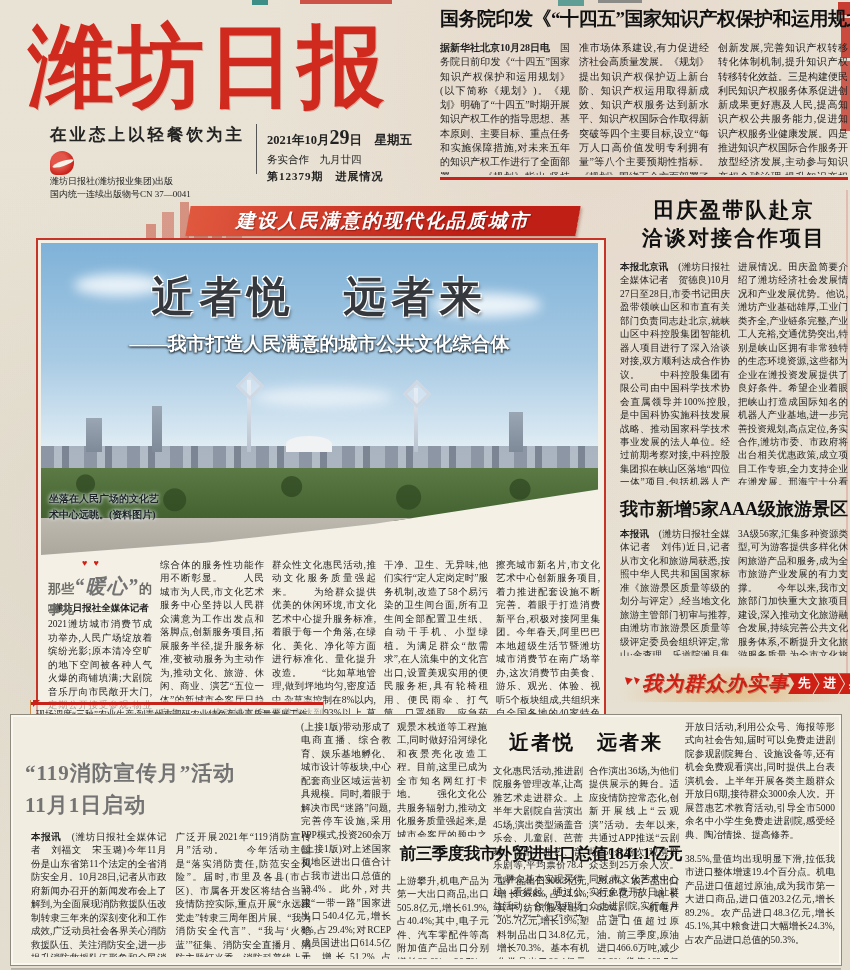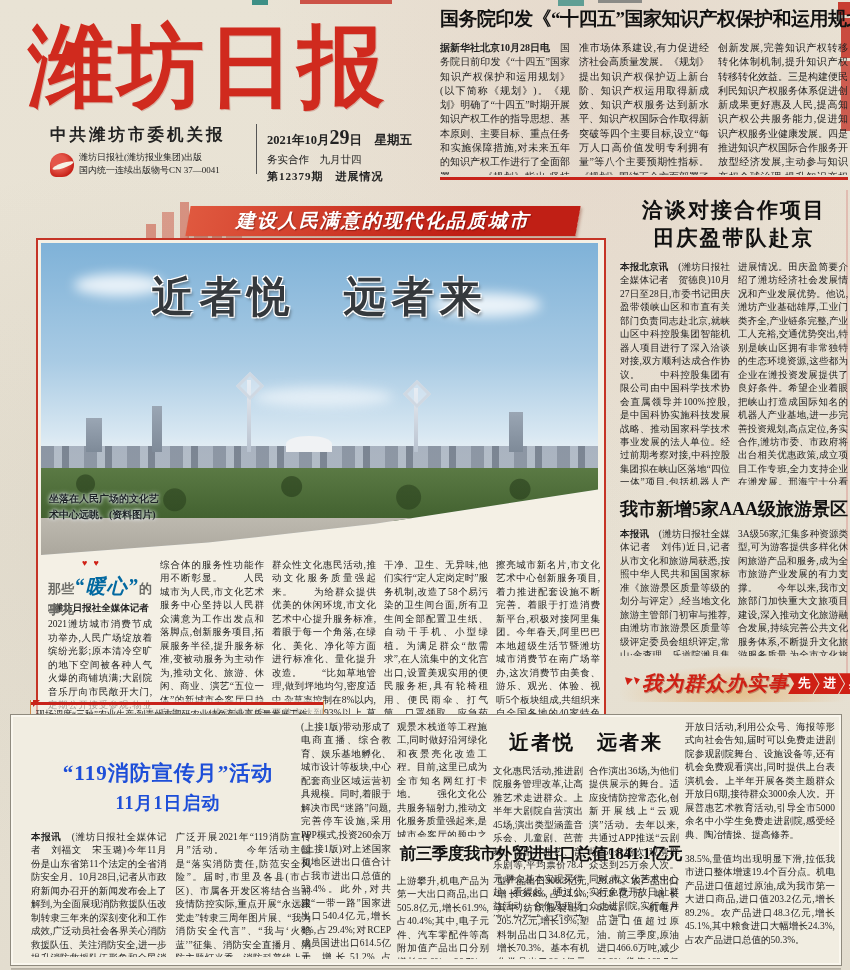--- a/index.html
+++ b/index.html
@@ -16,21 +16,21 @@
   p{margin:0;}
   
   .bleed{background:#c43024;opacity:.92;}
   
   #masthead{left:28px;top:22px;width:410px;height:152px;}
   .mh-title{font-size:86px;font-weight:bold;color:#d02a1e;line-height:1.05;letter-spacing:4px;
     transform:scaleY(1.04);white-space:nowrap;text-shadow:1px 1px 0 rgba(160,30,20,.25);}
   .mh-row{position:absolute;left:22px;top:102px;width:388px;display:flex;align-items:flex-start;}
   .mh-left{width:196px;}
   .mh-organ{font-size:16.5px;font-weight:bold;letter-spacing:3px;white-space:nowrap;}
-  .mh-pub{display:flex;margin-top:5px;align-items:flex-end;}
+  .mh-pub{display:flex;margin-top:5px;align-items:flex-start;flex-direction:column;}
   .mh-logo{width:24px;height:24px;border-radius:50% 50% 50% 6px;margin-right:5px;flex:0 0 auto;
     background:radial-gradient(circle at 38% 40%, #e4564a 0 35%, #c8231a 70%);position:relative;overflow:hidden;}
   .mh-logo::after{content:"";position:absolute;left:2px;top:10px;width:22px;height:5px;background:#f6f2e7;border-radius:50%;transform:rotate(-18deg);}
   .mh-publines{font-size:9px;line-height:1.45;white-space:nowrap;}
   .mh-div{border-left:1px solid #555;height:50px;margin:0 10px;}
   .mh-right{font-size:12.5px;line-height:1.35;white-space:nowrap;}
   .mh-date{font-weight:bold;}
   .mh-day{font-size:20px;}
   .mh-lunar{font-size:10.5px;margin-top:2px;}
   .mh-issue{font-size:11px;font-weight:bold;margin-top:2px;letter-spacing:1px;}
@@ -78,21 +78,21 @@
     letter-spacing:6px;word-spacing:18px;white-space:nowrap;
     text-shadow:-1px -1px 0 #fff,1px -1px 0 #fff,-1px 1px 0 #fff,1px 1px 0 #fff,2px 3px 3px rgba(40,40,40,.4);}
   .ph-sub{position:absolute;left:0;right:0;top:88px;text-align:center;font-size:19px;font-weight:bold;color:#fff;
     white-space:nowrap;text-shadow:1px 1px 2px #2b3a44,-1px 1px 2px #2b3a44;}
   .ph-caption{position:absolute;left:8px;top:248px;width:118px;font-size:10px;line-height:1.55;color:#1d2326;
     text-shadow:0 0 3px #e8eef2,0 0 5px #e8eef2;font-weight:bold;}
   .f-cols{position:absolute;left:10px;top:319px;width:552px;height:176px;display:flex;gap:8px;overflow:hidden;}
   .f-col{flex:1;font-size:9.5px;line-height:1.42;overflow:hidden;}
   .badge-box{position:relative;height:40px;margin-bottom:3px;}
   .badge-pre,.badge-post{font-family:"Liberation Sans",sans-serif;font-weight:bold;color:#6b6b66;font-size:13px;}
-  .badge-hl{color:#0369a1;font-size:20px;font-weight:bold;font-style:italic;letter-spacing:1px;}
+  .badge-hl{color:#737373;font-size:20px;font-weight:bold;font-style:italic;letter-spacing:1px;}
   .badge-hearts{color:#cf2015;font-size:9px;position:absolute;left:34px;top:-2px;letter-spacing:2px;}
   .f-byline{font-size:9.5px;font-weight:bold;margin-bottom:3px;white-space:nowrap;}
   
   #right-rail{left:620px;top:196px;width:228px;}
   .visit-h{ text-align:center;font-size:21px;font-weight:bold;line-height:1.35;letter-spacing:2px;white-space:nowrap;color:#111;}
   .visit-cols{margin-top:8px;display:flex;gap:8px;height:224px;overflow:hidden;}
   .visit-cols p,.tour-cols p{flex:1;font-size:9.5px;line-height:1.42;overflow:hidden;}
   .tour-h{margin-top:12px;text-align:center;font-size:18px;font-weight:bold;letter-spacing:0;white-space:nowrap;color:#111;}
   .tour-sub{margin-top:6px;background:#d8d2c2;text-align:center;font-size:14px;padding:3px 0;letter-spacing:1px;}
   .tour-cols{margin-top:7px;display:flex;gap:8px;height:128px;overflow:hidden;}
@@ -112,23 +112,23 @@
     padding:2px 5px 0 5px;font-size:9px;line-height:1.5;overflow:hidden;background:rgba(244,240,229,.6);}
   .brief-rule{height:2.5px;background:#c8231a;margin:0 -5px 3px -5px;position:relative;}
   .brief-rule::before{content:"";position:absolute;left:2px;top:-3px;width:0;height:0;
     border-top:8px solid #c8231a;border-right:8px solid transparent;}
   .brief-line{white-space:nowrap;overflow:hidden;}
   .brief-byline{text-align:right;font-style:italic;}
   
   #bottom{left:10px;top:714px;width:830px;height:250px;border:1px solid #8f8a7e;background:#f1ede1;
     box-shadow:inset 0 0 0 2px #faf7ee;}
   .b-abs{position:absolute;font-size:9.5px;line-height:1.42;overflow:hidden;}
-  .fire-h{position:absolute;left:14px;top:44px;width:286px;text-align:center;font-size:21px;font-weight:bold;
-    letter-spacing:1px;white-space:nowrap;color:#1d4ed8;}
-  .fire-h2{top:76px;font-size:18px;}
+  .fire-h{position:absolute;left:14px;top:44px;width:286px;text-align:left;font-size:21px;font-weight:bold;
+    letter-spacing:1px;white-space:nowrap;color:#737373;}
+  .fire-h2{top:76px;font-size:21px;}
   .fire-cols{position:absolute;left:20px;top:116px;width:280px;height:126px;display:flex;gap:9px;overflow:hidden;}
   .fire-cols p{flex:1;font-size:9.5px;line-height:1.42;}
   .jz-h{position:absolute;left:470px;top:14px;width:210px;text-align:center;font-size:20px;font-weight:bold;
     letter-spacing:2px;word-spacing:10px;white-space:nowrap;color:#111;}
   .trade-h{position:absolute;left:377px;top:128px;width:306px;font-size:16.5px;font-weight:bold;
     letter-spacing:-0.5px;white-space:nowrap;text-align:center;color:#111;}
   .bottom-rule{position:absolute;left:0;right:0;bottom:-8px;height:5px;background:linear-gradient(rgba(80,75,65,.35),rgba(80,75,65,0));}
   b{font-weight:bold;}
 </style>
 </head>
@@ -140,21 +140,21 @@
 <div class="abs" style="right:2px;top:190px;width:2px;height:500px;background:rgba(200,60,60,.22);"></div>
 <div class="abs" style="left:252px;top:0;width:16px;height:5px;background:#3d8f86;"></div>
 <div class="abs" style="left:300px;top:0;width:92px;height:4px;background:#c43024;opacity:.8;"></div>
 <div class="abs" style="left:558px;top:0;width:26px;height:6px;background:#3d8f86;opacity:.8;"></div>
 <div class="abs" style="left:598px;top:0;width:44px;height:3px;background:#8a8a86;"></div>
 
 <div id="masthead" class="abs">
   <div class="mh-title">潍坊日报</div>
   <div class="mh-row">
     <div class="mh-left">
-      <div class="mh-organ">中共潍坊市委机关报</div>
+      <div class="mh-organ">在业态上以轻餐饮为主</div>
       <div class="mh-pub">
         <div class="mh-logo"></div>
         <div class="mh-publines">
           <div>潍坊日报社(潍坊报业集团)出版</div>
           <div>国内统一连续出版物号CN 37—0041</div>
         </div>
       </div>
     </div>
     <div class="mh-div"></div>
     <div class="mh-right">
@@ -192,42 +192,43 @@
       <div class="skyline"></div>
       <div class="bldg" style="left:8%;bottom:33%;width:16px;height:34px;"></div>
       <div class="bldg" style="left:20%;bottom:33%;width:10px;height:46px;"></div>
       <div class="bldg" style="left:84%;bottom:33%;width:14px;height:40px;"></div>
       <div class="dome"></div>
       <div class="tower" style="left:37%;bottom:33%;height:72px;"></div>
       <div class="tower" style="left:67%;bottom:33%;height:64px;"></div>
       <div class="trees"></div>
       <div class="road"></div>
       <div class="ph-headline">近者悦　远者来</div>
+      <div class="ph-sub">——我市打造人民满意的城市公共文化综合体</div>
       <div class="ph-caption">坐落在人民广场的文化艺术中心远眺。(资料图片)</div>
     </div>
     <div class="f-cols">
       <div class="f-col just">
         <div class="badge-box">
           <span class="badge-hearts">♥ ♥</span><br>
           <span class="badge-pre">那些</span><span class="badge-hl">“暖心”</span><span class="badge-post">的事儿</span>
         </div>
         <div class="f-byline">□潍坊日报社全媒体记者　石莹</div>
         <p>2021潍坊城市消费节成功举办,人民广场绽放着缤纷光影;原本清冷空旷的地下空间被各种人气火爆的商铺填满;大剧院音乐厅向市民敞开大门,定期公开接受参观;物业管理项目获评全省“质量标杆”项目……近者悦,远者来。截至今年9月底,市文化艺术中心到访人员达250万人,比去年同期增长598%,城市公共文化</p>
       </div>
       <p class="f-col just">综合体的服务性功能作用不断彰显。　　人民城市为人民,市文化艺术服务中心坚持以人民群众满意为工作出发点和落脚点,创新服务项目,拓展服务半径,提升服务标准,变被动服务为主动作为,推动文化、旅游、休闲、商业、演艺“五位一体”的新城市会客厅日趋完备。　　推动城市综合文化实力出新出彩,必须坚持以文惠民,加快推进公共文化设施建设,办</p>
       <p class="f-col just">群众性文化惠民活动,推动文化服务质量强起来。　　为给群众提供优美的休闲环境,市文化艺术中心提升服务标准,着眼于每一个角落,在绿化、美化、净化等方面进行标准化、量化提升改造。　　“比如草地管理,做到坪地均匀,密度适中,杂草率控制在8%以内,覆盖率达到93%以上,草坪空秃面积不超过15×15平方厘米;场馆管理要做到时时干净、处处干净……”文化艺术中心项目经理高洪立向记者介绍,为实现厕所</p>
       <p class="f-col just">干净、卫生、无异味,他们实行“定人定岗定时”服务机制,改造了58个易污染的卫生间台面,所有卫生间全部配置卫生纸、自动干手机、小型绿植。为满足群众“散需求”,在人流集中的文化宫出口,设置美观实用的便民服务柜,具有轮椅租用、便民雨伞、打气筒、口罩领取、应急药品等16项便民服务功能,为来访群众营造宾至如归的良好体验。为随时了解和解决群众需求,在园区显著位置张贴海报公布电话,24小时不打烊,市民对中心工作有投诉或意见建议随时反映。　　从市民可见可感的小事做起,涓滴汇海,带来的是不断跃升的群众文化获得感。</p>
       <p class="f-col just">擦亮城市新名片,市文化艺术中心创新服务项目,着力推进配套设施不断完善。着眼于打造消费新平台,积极对接阿里集团。今年春天,阿里巴巴本地超级生活节暨潍坊城市消费节在南广场举办,这次消费节由美食、游乐、观光、体验、视听5个板块组成,共组织来自全国各地的40家特色美食商户,20家网红娱乐项目,100家文创项目入驻。线下活动6天时间,近38万人次参与,线下消费总额约160万元,带动线上消费约1200万元。　　着眼于完善服务新业态,市文化艺术中心加快商业提升步伐。目前,地下商业区域全部完成装修和招引工作,引入东方启明星、超能星球、乐高3家上市公司品牌以及展熙电子商务、七田阳光等14家知名企业入驻。(下转2版)</p>
     </div>
   </div>
 </div>
 
 <div id="right-rail" class="abs">
+  <div class="visit-h">田庆盈带队赴京</div>
   <div class="visit-h">洽谈对接合作项目</div>
-  <div class="visit-h">田庆盈带队赴京</div>
   <div class="visit-cols just">
     <p><b>本报北京讯</b><span>　(潍坊日报社全媒体记者　贺德良)10月27日至28日,市委书记田庆盈带领峡山区和市直有关部门负责同志赴北京,就峡山区中科控股集团智能机器人项目进行了深入洽谈对接,双方顺利达成合作协议。　　中科控股集团有限公司由中国科学技术协会直属领导并100%控股,是中国科协实施科技发展战略、推动国家科学技术事业发展的法人单位。经过前期考察对接,中科控股集团拟在峡山区落地“四位一体”项目,包括机器人产业园、机器人产业研究院、智能机器人租赁、职业机器人大赛。　　在双方举行的座谈会上,中科控股集团董事长邢海宁、中科控股集团副总经理吴疆,峡山区党工委书记、管委会主任张龙江分别介绍了中科控股集团情况、中科“四位一体”项目情况和项目</span></p>
     <p>进展情况。田庆盈简要介绍了潍坊经济社会发展情况和产业发展优势。他说,潍坊产业基础雄厚,工业门类齐全,产业链条完整,产业工人充裕,交通优势突出,特别是峡山区拥有非常独特的生态环境资源,这些都为企业在潍投资发展提供了良好条件。希望企业着眼把峡山打造成国际知名的机器人产业基地,进一步完善投资规划,高点定位,务实合作,潍坊市委、市政府将出台相关优惠政策,成立项目工作专班,全力支持企业在潍发展。邢海宁十分看好潍坊的产业发展环境,认为潍坊发展科技产业决心大、服务优、资源优势好,希望项目能够得到潍坊市委、市政府的重视和支持,相信在双方共同努力下,双方合作一定取得圆满成功。　　座谈结束后,双方共同见证了中科智能机器人产业园项目签约。</p>
   </div>
   <div class="tour-h">我市新增5家AAA级旅游景区</div>
   <div class="tour-cols just">
     <p><b>本报讯</b><span>　(潍坊日报社全媒体记者　刘伟)近日,记者从市文化和旅游局获悉,按照中华人民共和国国家标准《旅游景区质量等级的划分与评定》,经当地文化旅游主管部门初审与推荐,由潍坊市旅游景区质量等级评定委员会组织评定,常山·金查理、乐道院潍县集中营博物馆、潍坊莲花山农庄小镇、临朐淹子岭房车露营公园、坊茨小镇等5家景区达到国家AAA级旅游景区标准要求,确定为国家AAA级旅游景区。　　目前我市A级旅游景区已达95家,其中5A级2家、4A级21家、</span></p>
     <p>3A级56家,汇集多种资源类型,可为游客提供多样化休闲旅游产品和服务,成为全市旅游产业发展的有力支撑。　　今年以来,我市文旅部门加快重大文旅项目建设,深入推动文化旅游融合发展,持续完善公共文化服务体系,不断提升文化旅游服务质量,为全市文化旅游强劲发展提供了坚强的组织保障。同时,创新形式,策划活动,充分发挥市场主体和行业协会作用,加快推进精品线路建设,推动乡村游、自驾游“热”起来,推进了旅游项目和产业的蓬勃发展。</p>
   </div>
   <div class="campaign">

